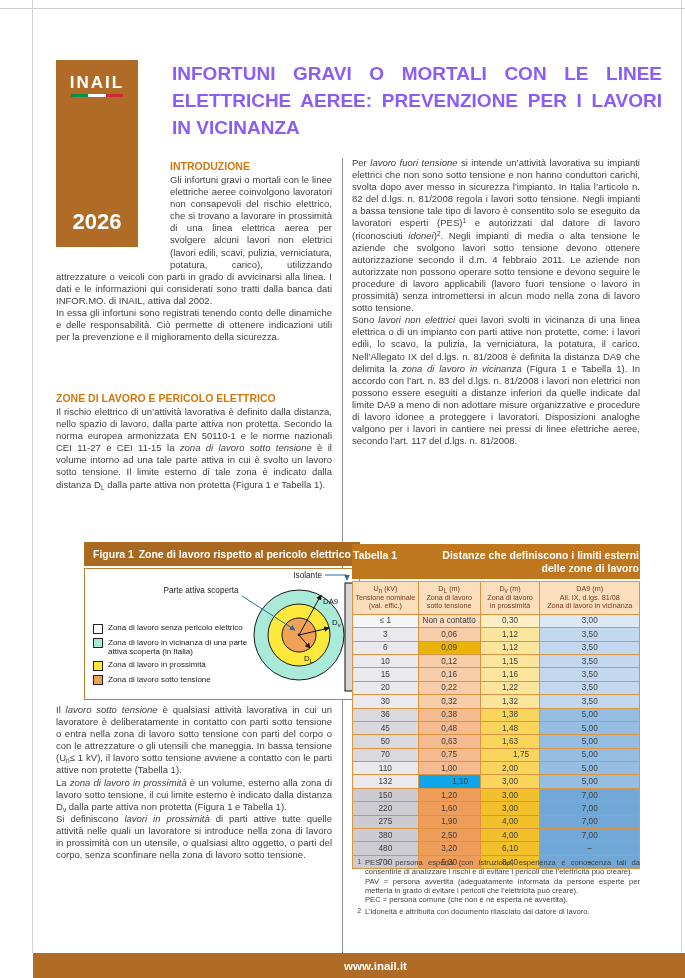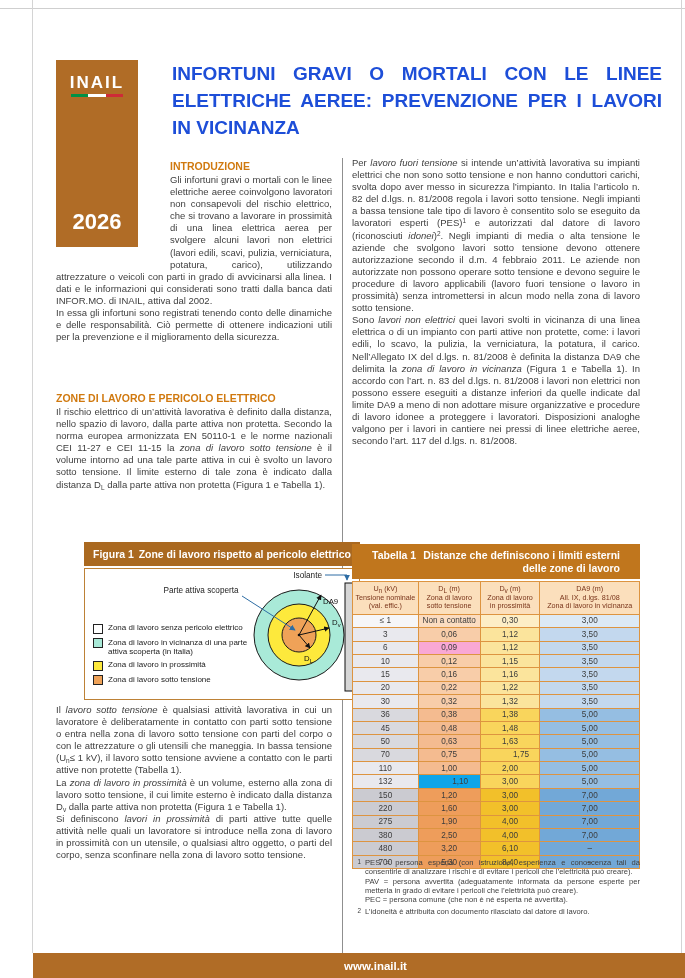--- a/index.html
+++ b/index.html
@@ -13,21 +13,21 @@
 
   
   .logo-box{position:absolute;left:56px;top:60px;width:82px;height:187px;background:#b06c26;}
   .logo-text{position:absolute;top:13px;left:0;right:0;text-align:center;color:#ffffff;
              font-weight:bold;font-size:17px;letter-spacing:2px;}
   .logo-flag{position:absolute;top:34px;left:15px;width:52px;height:3px;display:flex;}
   .logo-flag span{flex:1;height:100%;}
   .logo-year{position:absolute;bottom:12px;left:0;right:0;text-align:center;color:#ffffff;
              font-weight:bold;font-size:22px;}
   .doc-title{position:absolute;left:172px;top:60px;width:490px;font-size:19px;line-height:27px;
-             font-weight:bold;color:#1d4ed8;text-align:justify;}
+             font-weight:bold;color:#8b5cf6;text-align:justify;}
 
   
   .sec-heading{color:#d0790f;font-weight:bold;font-size:10.5px;margin:0 0 2px 0;}
   .body-p{font-size:9.5px;line-height:12.1px;text-align:justify;margin:0;}
   .body-p i{font-style:italic;}
   sub{font-size:6.5px;vertical-align:-2px;line-height:0;}
   sup{font-size:6.5px;vertical-align:3px;line-height:0;}
 
   .block-intro{position:absolute;left:56px;top:160px;width:276px;}
   .intro-spacer{float:left;width:114px;height:104px;}
@@ -42,21 +42,21 @@
   .figure-body{position:relative;height:130px;background:#ffffff;border:1px solid #bd8136;margin-top:2px;}
   .figure-svg{position:absolute;left:0;top:0;}
   .figure-legend{position:absolute;left:8px;top:54px;width:158px;}
   .legend-item{display:flex;gap:5px;margin-bottom:4px;font-size:8px;line-height:9.3px;color:#222222;
                align-items:flex-start;}
   .legend-swatch{width:8px;height:8px;border:1px solid #222222;flex:none;margin-top:0.5px;}
 
   
   .table-box{position:absolute;left:352px;top:544px;width:288px;}
   .table-band{background:#c0761d;color:#ffffff;display:flex;justify-content:space-between;
-              padding:5px 20px;font-size:10.5px;font-weight:bold;}
+              padding:5px 1px;font-size:10.5px;font-weight:bold;}
   .table-band-title{text-align:right;line-height:12.5px;}
   .dist-table{width:100%;border-collapse:collapse;margin-top:2px;}
   .dist-table th{background:#fbdfbc;color:#79341a;font-weight:normal;font-size:7.2px;
                  line-height:8.6px;padding:3px 2px;border:1px solid #dd9440;text-align:center;
                  vertical-align:middle;}
   .dist-table td{height:12.4px;padding:0 2px;border:1px solid #dd9440;font-size:8.2px;
                  color:#3c3c3c;text-align:center;}
 
   
   .notes{position:absolute;left:352px;top:858px;width:288px;font-size:7.6px;line-height:9.3px;}
@@ -199,21 +199,21 @@
             <td style="background: rgb(220, 233, 245);">3,00</td>
           </tr>
           <tr>
             <td style="background: rgb(233, 233, 238);">3</td>
             <td style="background: rgb(248, 205, 169);">0,06</td>
             <td style="background: rgb(251, 228, 156);">1,12</td>
             <td style="background: rgb(195, 216, 238);">3,50</td>
           </tr>
           <tr>
             <td style="background: rgb(233, 233, 238);">6</td>
-            <td style="background: #f9a8d4;">0,09</td>
+            <td style="background: #eab308;">0,09</td>
             <td style="background: rgb(251, 228, 156);">1,12</td>
             <td style="background: rgb(195, 216, 238);">3,50</td>
           </tr>
           <tr>
             <td style="background: rgb(233, 233, 238);">10</td>
             <td style="background: rgb(248, 205, 169);">0,12</td>
             <td style="background: rgb(251, 228, 156);">1,15</td>
             <td style="background: rgb(195, 216, 238);">3,50</td>
           </tr>
           <tr>

